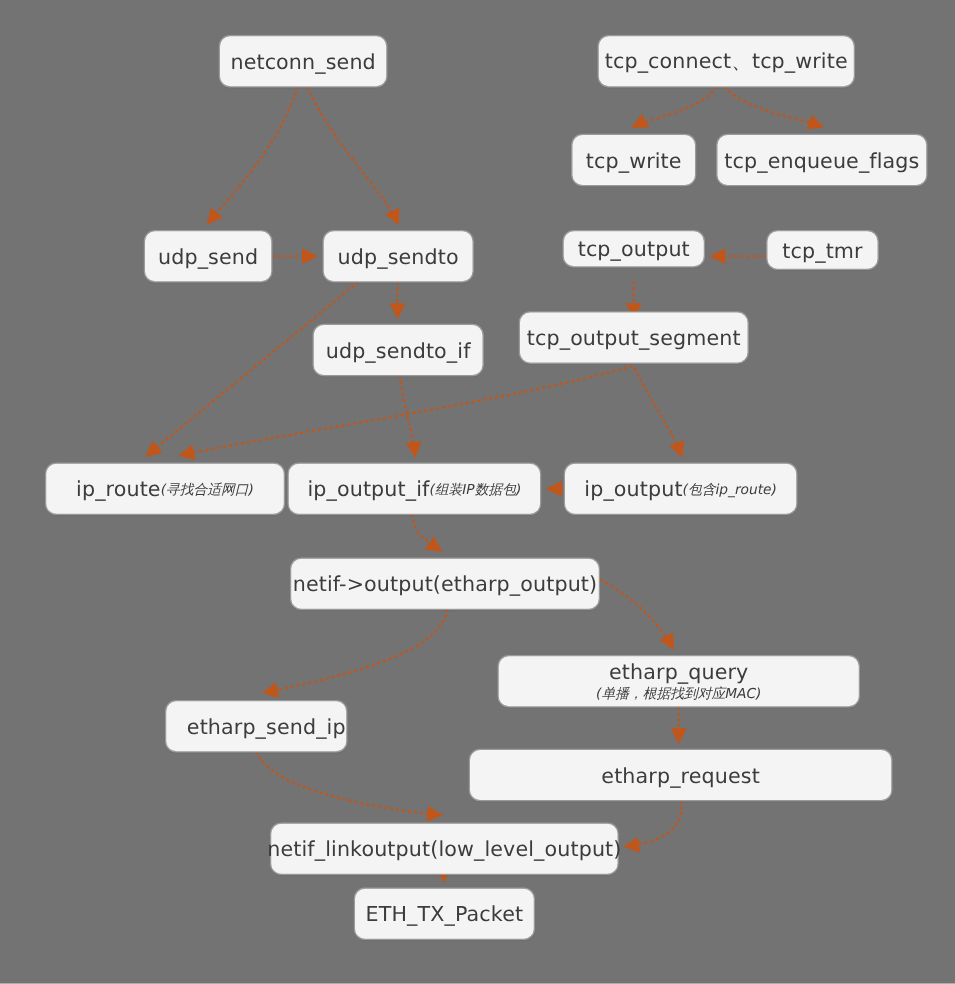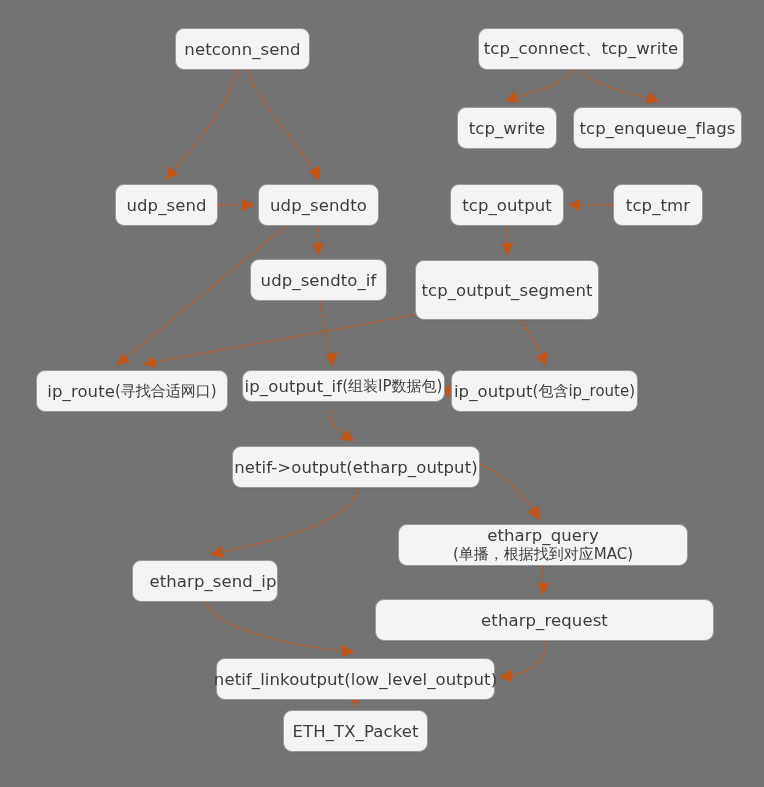--- a/index.html
+++ b/index.html
@@ -34,22 +34,23 @@
     display: flex;
     align-items: center;
     justify-content: center;
     color: #3c3c3c;
     font-size: 16.5px;
     letter-spacing: 0.1px;
     white-space: nowrap;
     box-shadow: 0 1px 0 rgba(0,0,0,0.04);
   }
   .node .ann {
-    font-size: 15px;
+    font-size: 11px;
     letter-spacing: 0;
+    font-style: italic;
   }
 </style>
 </head>
 <body>
 
 <div id="diagram-canvas">
 
   <svg id="edge-layer" viewBox="0 0 764 787" xmlns="http://www.w3.org/2000/svg">
     <defs>
       <marker id="arrowhead" markerWidth="8" markerHeight="8" refX="5.2" refY="3.2" orient="auto" markerUnits="strokeWidth">
@@ -92,37 +93,37 @@
       </div>
       <div class="node" style="left: 573px; top: 107px; width: 169px; height: 42px;">
         <span>tcp_enqueue_flags</span>
       </div>
       <div class="node" style="left: 115px; top: 184px; width: 103px; height: 42px;">
         <span>udp_send</span>
       </div>
       <div class="node" style="left: 258px; top: 184px; width: 121px; height: 42px;">
         <span>udp_sendto</span>
       </div>
-      <div class="node" style="left: 450px; top: 184px; width: 114px; height: 42px;">
+      <div class="node" style="left: 450px; top: 184px; width: 114px; height: 30px;">
         <span>tcp_output</span>
       </div>
-      <div class="node" style="left: 613px; top: 184px; width: 90px; height: 42px;">
+      <div class="node" style="left: 613px; top: 184px; width: 90px; height: 32px;">
         <span>tcp_tmr</span>
       </div>
       <div class="node" style="left: 250px; top: 259px; width: 137px; height: 42px;">
         <span>udp_sendto_if</span>
       </div>
-      <div class="node" style="left: 415px; top: 260px; width: 184px; height: 60px;">
+      <div class="node" style="left: 415px; top: 249px; width: 184px; height: 42px;">
         <span>tcp_output_segment</span>
       </div>
       <div class="node" style="left: 20px; top: 370px; width: 192px; height: 42px; margin-left: 16px;">
         <span>ip_route</span>
         <span class="ann">(寻找合适网口)</span>
       </div>
-      <div class="node" style="left: 230px; top: 370px; width: 203px; height: 32px; margin-left: 12px;">
+      <div class="node" style="left: 230px; top: 370px; width: 203px; height: 42px;">
         <span>ip_output_if</span>
         <span class="ann">(组装IP数据包)</span>
       </div>
       <div class="node" style="left: 451px; top: 370px; width: 187px; height: 42px;">
         <span>ip_output</span>
         <span class="ann">(包含ip_route)</span>
       </div>
       <div class="node" style="left: 232px; top: 446px; width: 248px; height: 42px;">
         <span>netif-&gt;output(etharp_output)</span>
       </div>

